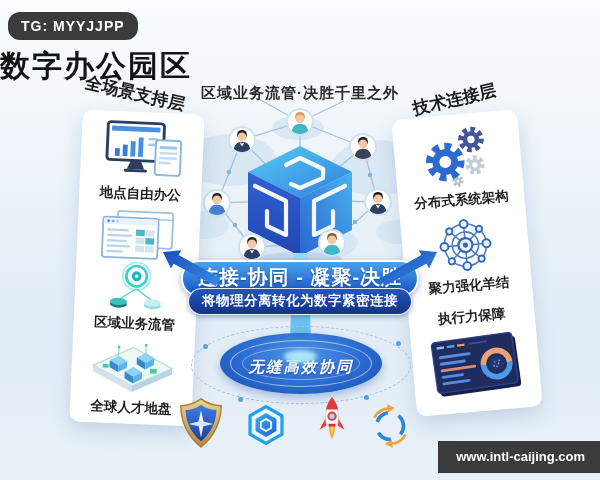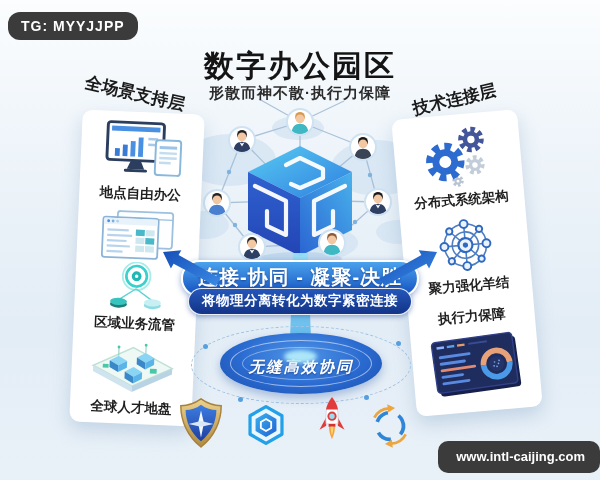--- a/index.html
+++ b/index.html
@@ -3,25 +3,25 @@
 <meta charset="utf-8">
 <style>
   html,body{margin:0;padding:0;}
   body{
     width:600px;height:480px;overflow:hidden;position:relative;
     font-family:"Liberation Sans","DejaVu Sans",sans-serif;
     background:linear-gradient(180deg,#fbfdfe 0%,#eff5fa 28%,#e3edf6 68%,#e9f1f8 100%);
   }
   .abs{position:absolute;}
   
-  .badge{background:#3b3b3b;color:#fff;font-weight:bold;white-space:nowrap;border-radius:10px;}
+  .badge{background:#3b3b3b;color:#fff;font-weight:bold;white-space:nowrap;}
   .tg-badge{left:8px;top:12px;padding:6px 13px;font-size:14px;letter-spacing:1px;border-radius:12px;z-index:9;}
   .site-badge{right:0;top:441px;padding:8px 15px 9px 18px;font-size:13px;font-weight:bold;z-index:9;}
   
-  .title{left:0;top:46px;width:100%;text-align:center;font-size:30px;font-weight:800;color:#141414;letter-spacing:2px;z-index:5;}
+  .title{left:0;top:46px;width:100%;font-size:30px;font-weight:800;color:#141414;letter-spacing:2px;z-index:5;}
   .subtitle{left:0;top:84px;width:100%;text-align:center;font-size:15px;font-weight:600;color:#2b2b2b;letter-spacing:1px;z-index:5;}
   
   .layer-label{font-size:17px;font-weight:800;color:#1a1a1a;white-space:nowrap;z-index:6;}
   .layer-left{left:84px;top:82px;transform:rotate(13deg);}
   .layer-right{left:412px;top:88px;transform:rotate(-13deg);}
   
   .panel{background:#fff;border-radius:10px;box-shadow:0 8px 18px rgba(100,140,180,.28);
     display:flex;flex-direction:column;align-items:center;z-index:2;}
   .panel-left{left:76px;top:112px;width:122px;height:304px;transform:rotate(2.5deg);padding-top:8px;}
   .panel-right{left:404px;top:114px;width:126px;height:290px;transform:rotate(-5deg);padding-top:8px;}
@@ -61,21 +61,21 @@
   
   .bicon{z-index:6;}
 </style>
 </head>
 <body>
 
 <div class="abs badge tg-badge">TG: MYYJJPP</div>
 <div class="abs badge site-badge">www.intl-caijing.com</div>
 
 <div class="abs title">数字办公园区</div>
-<div class="abs subtitle">形散而神不散·执行力保障</div>
+<div class="abs subtitle">区域业务流管·决胜千里之外</div>
 
 <div class="abs layer-label layer-left">全场景支持层</div>
 <div class="abs layer-label layer-right">技术连接层</div>
 
 <svg id="network" class="abs" width="264" height="174" viewBox="168 96 264 174">
   <defs>
     <linearGradient id="cubeTop" x1="0" y1="0" x2="1" y2="1">
       <stop offset="0" stop-color="#58cbf2"></stop>
         <stop offset="1" stop-color="#2f7fe0"></stop>
     </linearGradient>

